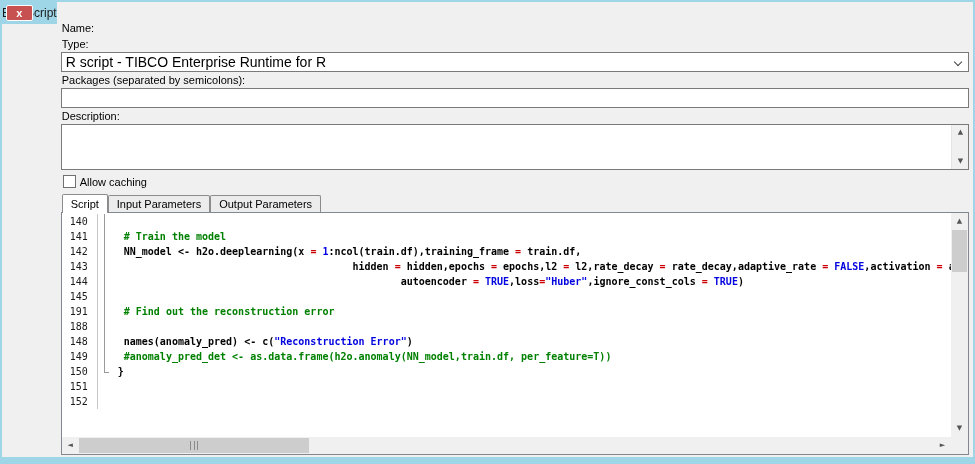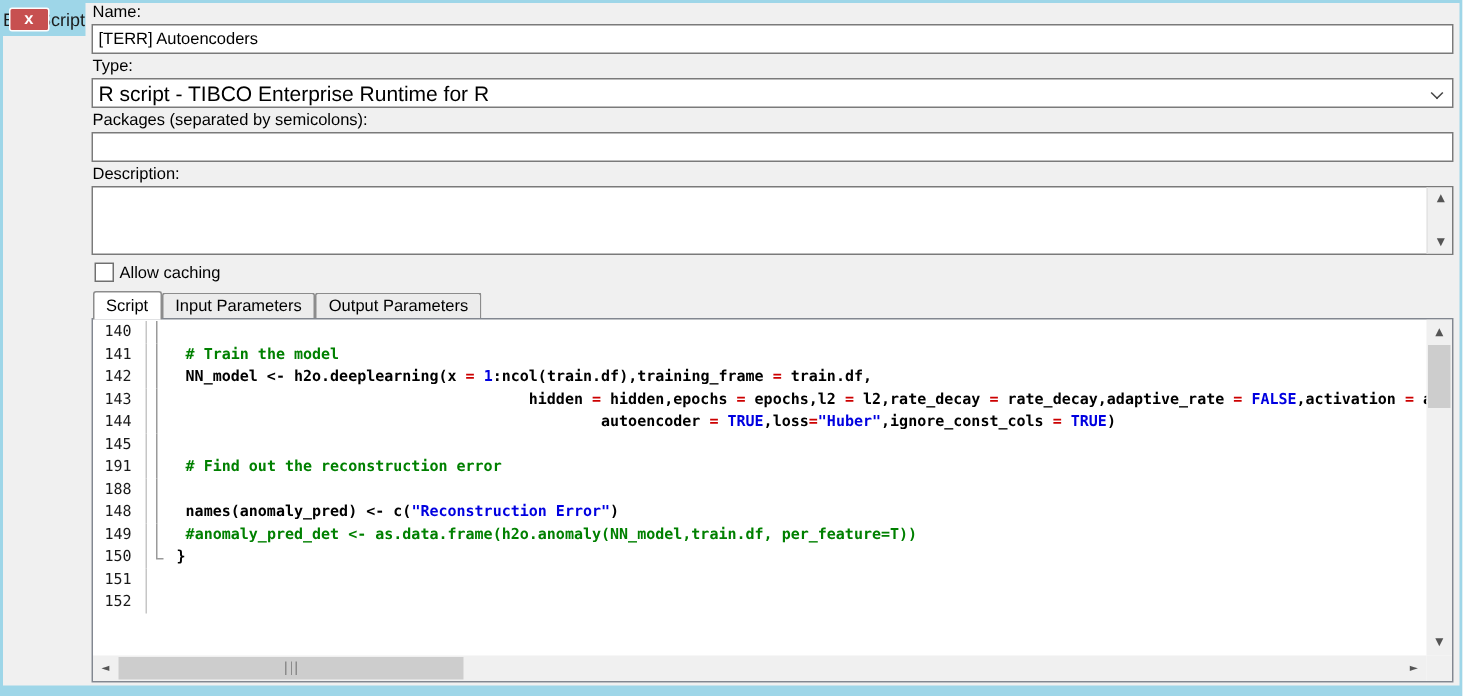--- a/index.html
+++ b/index.html
@@ -17,21 +17,21 @@
     display:flex;align-items:center;justify-content:center;position:relative;}
   .title{font-size:12px;color:#1b1b1b;}
   .win-buttons{position:absolute;right:24px;top:3px;display:flex;gap:4px;}
   .wbtn{width:27px;height:16px;border:1px solid #fdfdfd;border-radius:2px;
     display:flex;align-items:center;justify-content:center;background:transparent;}
   .wbtn.close{background:var(--close-button,#c75050);color:#fff;font-weight:bold;font-size:11px;line-height:1;}
   .min-glyph{width:8px;height:2px;background:#222;}
   .max-glyph{width:9px;height:7px;border:1px solid #222;}
   .dlg-body{flex:1;min-height:0;padding:0 4px;display:flex;flex-direction:column;}
   .lbl{font-size:11px;line-height:13px;color:#000;margin:2px 0 1px 1px;}
-  .lbl.first{margin-top:0;}
+  .lbl.first{margin-top:20px;}
   .tb{width:100%;height:20px;border:1px solid #7a7a7a;background:#fff;
     font-family:"Liberation Sans",sans-serif;font-size:11px;padding:2px 4px;outline:none;}
   .combo{width:100%;height:20px;border:1px solid #7a7a7a;background:#fff;
     display:flex;align-items:center;font-size:14px;padding:0 20px 0 4px;position:relative;}
   .chev{position:absolute;right:7px;top:6px;width:6px;height:6px;
     border-right:1px solid #444;border-bottom:1px solid #444;transform:rotate(45deg);}
   .descbox{width:100%;height:46px;border:1px solid #7a7a7a;background:#fff;position:relative;}
   .desc-text{position:absolute;inset:0 17px 0 0;font-size:11px;padding:2px 4px;white-space:pre-wrap;}
   .mini-scroll{position:absolute;right:0;top:0;bottom:0;width:17px;background:#f0f0f0;
     border-left:1px solid #e4e4e4;display:flex;flex-direction:column;justify-content:space-between;}
@@ -88,21 +88,20 @@
           <span class="max-glyph"></span>
         </div>
       <div class="wbtn close">
           <span>x</span>
         </div>
     </div>
   </div>
 
   <div class="dlg-body">
     <div class="lbl first">Name:</div>
-    <input class="tb" type="text" value="[TERR] Autoencoders" style="">
 
     <div class="lbl">Type:</div>
     <div class="combo">
       <span>R script - TIBCO Enterprise Runtime for R</span>
       <span class="chev"></span>
     </div>
 
     <div class="lbl">Packages (separated by semicolons):</div>
     <input class="tb" type="text" value="" style="">
 

